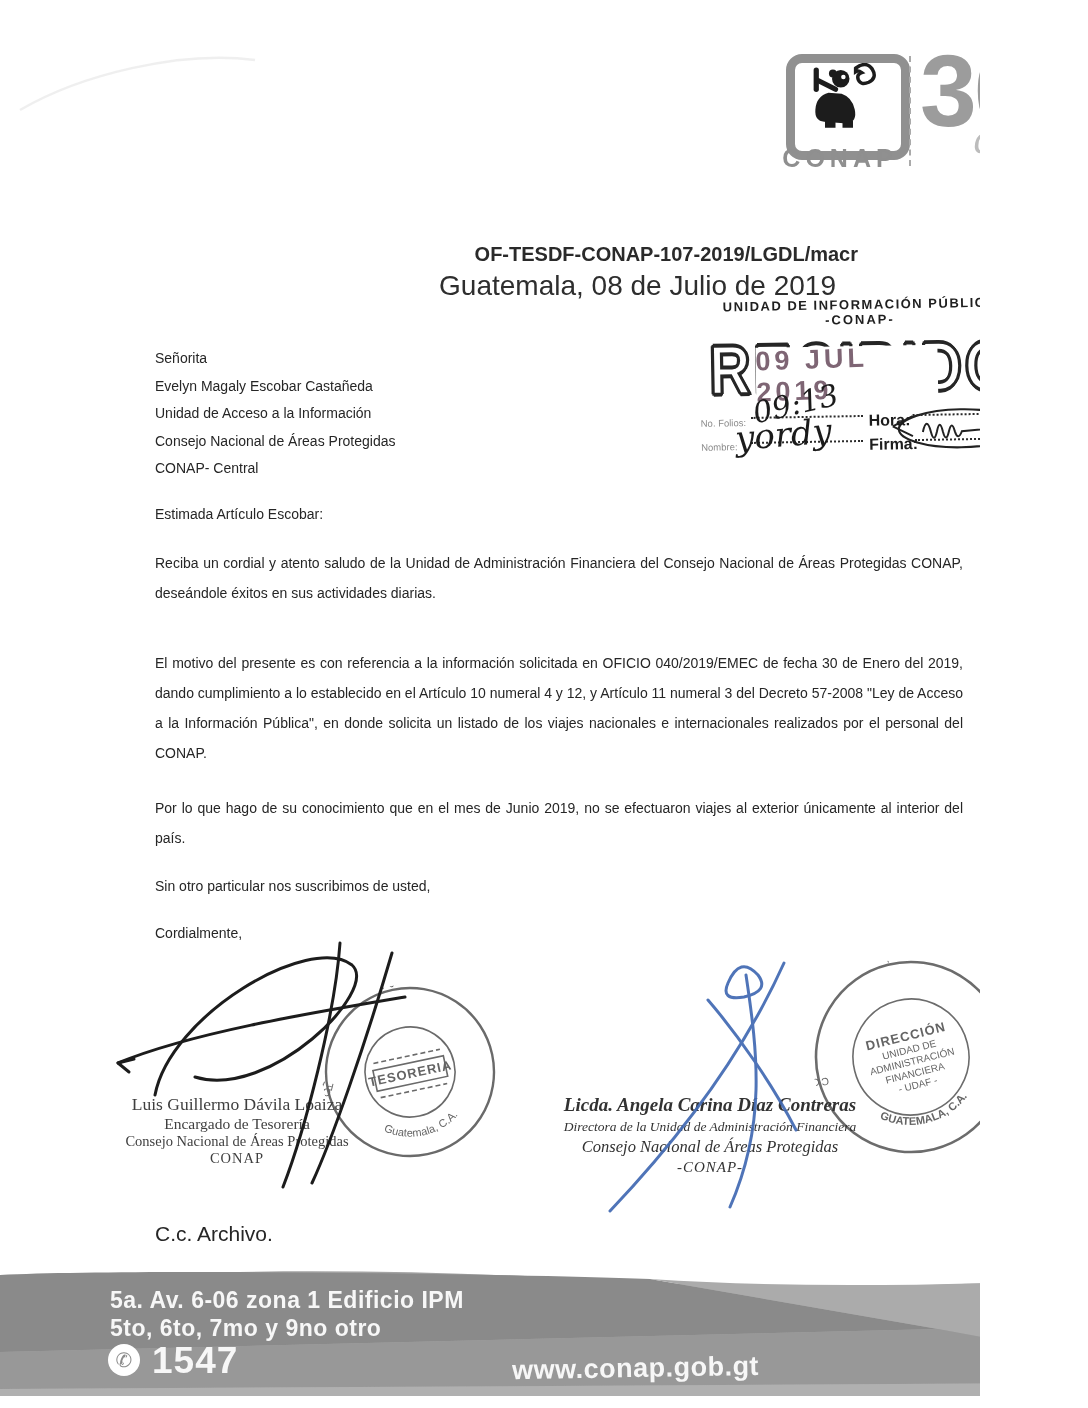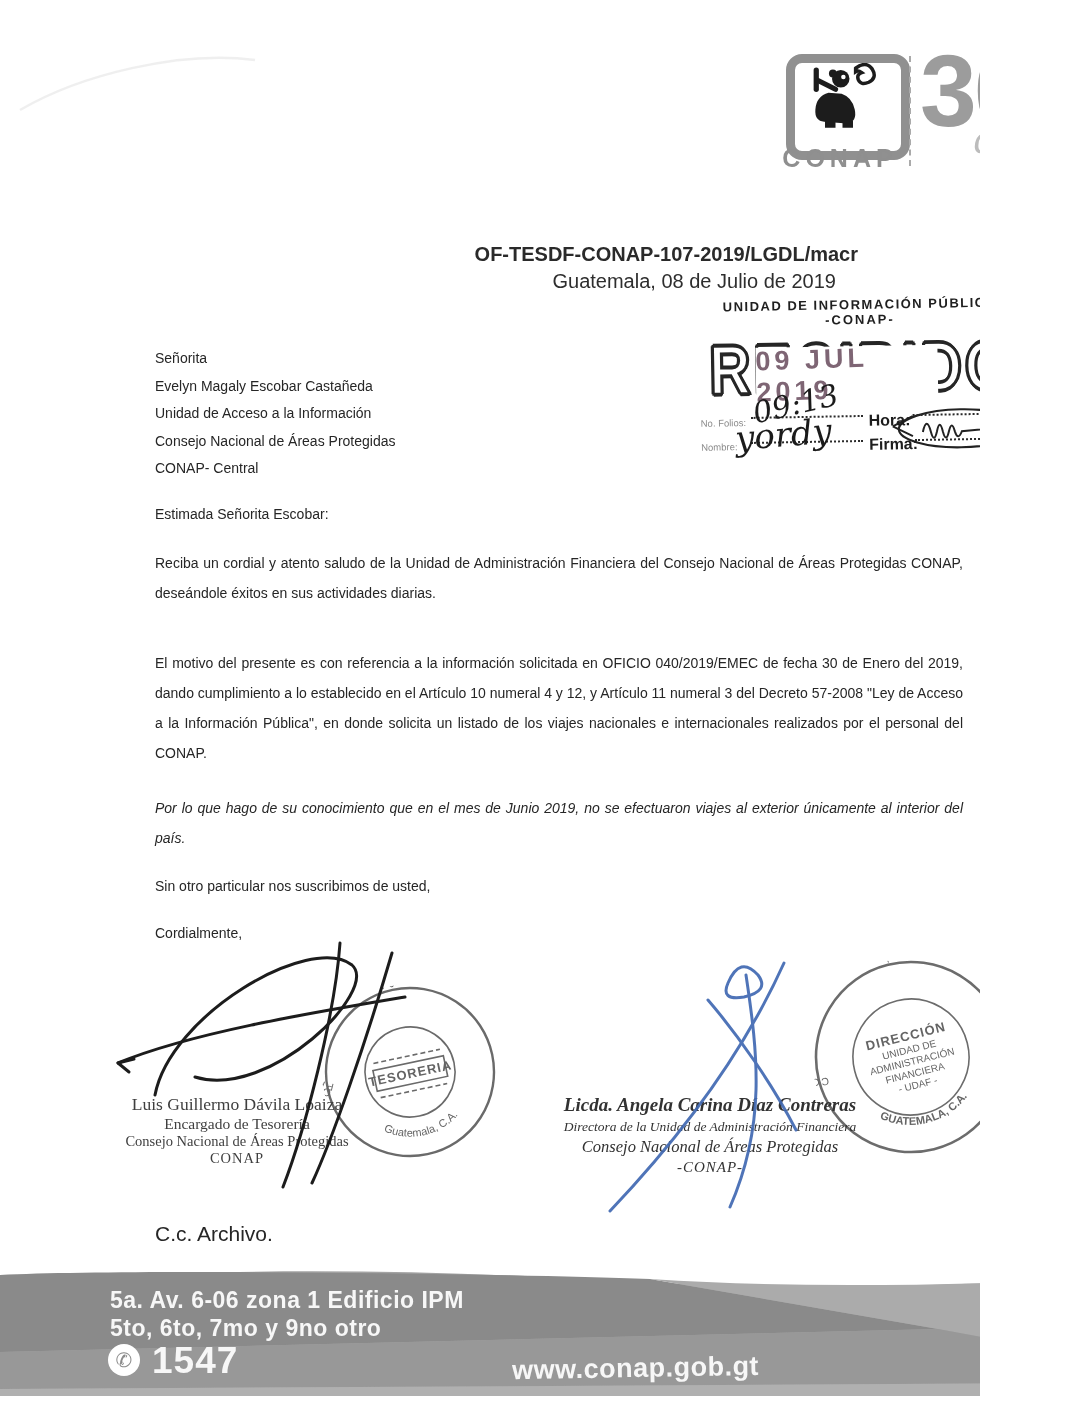--- a/index.html
+++ b/index.html
@@ -11,21 +11,21 @@
   .logo-box{left:786px;top:54px;width:106px;height:88px;border:9px solid #909090;border-radius:16px;}
   .logo-word{left:778px;top:144px;width:124px;text-align:center;font-size:25px;font-weight:bold;
              letter-spacing:5px;color:#8f8f8f;}
   .logo-divider{left:909px;top:56px;height:110px;width:0;border-left:2px dashed #aaaaaa;}
   .num30{left:920px;top:40px;font-size:102px;line-height:1;font-weight:800;color:#9c9c9c;letter-spacing:-3px;}
   .anios{left:972px;top:112px;font-family:"DejaVu Serif", serif;font-style:italic;font-size:38px;
          color:#bcbcbc;transform:rotate(-9deg);}
 
   
   .ref{right:122px;top:243px;font-size:20px;font-weight:bold;color:#2a2a2a;}
-  .dateline{right:144px;top:270px;font-size:20px;color:#2e2e2e;text-align:center;}
+  .dateline{right:144px;top:270px;font-size:28px;color:#2e2e2e;text-align:center;}
 
   
   .rstamp{left:700px;top:297px;width:322px;height:170px;transform:rotate(-1deg);color:#1f1f1f;}
   .rstamp .uip1{left:0;top:0;width:322px;text-align:center;font-size:13px;font-weight:bold;letter-spacing:1.5px;}
   .rstamp .uip2{left:0;top:15px;width:322px;text-align:center;font-size:13px;font-weight:bold;letter-spacing:2px;}
   .rstamp .big{left:0;top:30px;width:322px;text-align:center;font-size:57px;font-weight:900;letter-spacing:3px;
                color:#ffffff;-webkit-text-stroke:2.4px #262626;
                text-shadow:-2px 0 #262626,2px 0 #262626,0 -2px #262626,0 2px #262626;
                transform:scale(1,1.22);transform-origin:top center;z-index:1;}
   .rstamp .datebox{left:56px;top:49px;width:182px;height:56px;background:#ffffff;z-index:2;
@@ -127,24 +127,24 @@
   </div>
 
   <div class="abs block addr" style="top:345px;">
     <div>Señorita</div>
     <div>Evelyn Magaly Escobar Castañeda</div>
     <div>Unidad de Acceso a la Información</div>
     <div>Consejo Nacional de Áreas Protegidas</div>
     <div>CONAP- Central</div>
   </div>
 
-  <div class="abs block" style="top:499px;">Estimada Señorita Escobar:</div>
+  <div class="abs block" style="top:499px;">Estimada Artículo Escobar:</div>
   <div class="abs block just" style="top:548px;">Reciba un cordial y atento saludo de la Unidad de Administración Financiera del Consejo Nacional de Áreas Protegidas CONAP, deseándole éxitos en sus actividades diarias.</div>
   <div class="abs block just" style="top:648px;">El motivo del presente es con referencia a la información solicitada en OFICIO 040/2019/EMEC de fecha 30 de Enero del 2019, dando cumplimiento a lo establecido en el Artículo 10 numeral 4 y 12,  y Artículo 11 numeral 3 del Decreto 57-2008 "Ley de Acceso a la Información Pública", en donde solicita un listado de los viajes nacionales e internacionales realizados por el personal del CONAP.</div>
-  <div class="abs block just" style="top:793px;font-style:italic;">Por lo que hago de su conocimiento que en el mes de Junio 2019, no se efectuaron viajes al exterior únicamente al interior del país.</div>
+  <div class="abs block just" style="top:793px;">Por lo que hago de su conocimiento que en el mes de Junio 2019, no se efectuaron viajes al exterior únicamente al interior del país.</div>
   <div class="abs block" style="top:871px;">Sin otro particular nos suscribimos de usted,</div>
   <div class="abs block" style="top:918px;">Cordialmente,</div>
 
   <svg class="abs seal" style="left:322px;top:984px;transform:rotate(-12deg);" width="176" height="176" viewBox="0 0 176 176">
     <defs>
       <path id="lsA" d="M 16,88 A 72,72 0 1 1 16.01,88"></path>
       <path id="lsB" d="M 32,88 A 56,56 0 1 1 32.01,88"></path>
       <path id="lsBot" d="M 36,126 A 64,64 0 0 0 140,126"></path>
     </defs>
     <circle cx="88" cy="88" r="84" fill="none" stroke="#565656" stroke-width="2.4"></circle>

